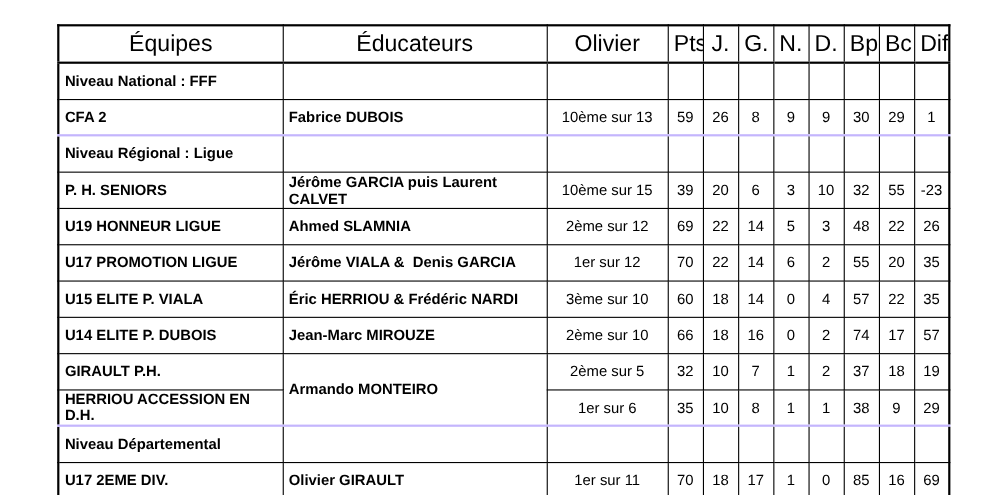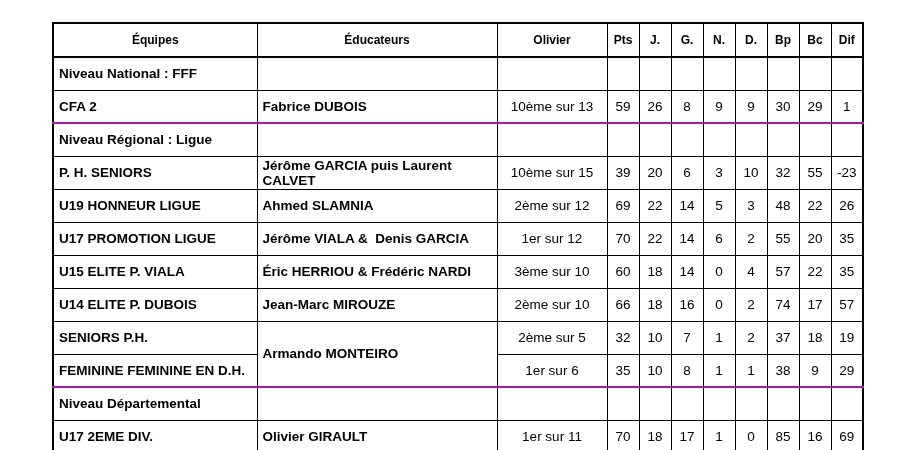--- a/index.html
+++ b/index.html
@@ -35,30 +35,30 @@
     padding: 0 5px;
     font-size: 13.5px;
     vertical-align: middle;
     overflow: hidden;
     white-space: pre-wrap;
   }
   thead tr { height: 34px; }
   tbody tr { height: 33px; }
 
   thead th {
-    font-weight: bold;
-    font-size: 12px;
+    font-weight: normal;
+    font-size: 21px;
     text-align: center;
     border-bottom: 2px solid #000;
   }
   td.left   { text-align: left; font-weight: bold; }
   td.center { text-align: center; }
 
   tr.section td {
-    border-top: 2px solid #a21caf;
+    border-top: 2px solid #c4b5fd;
     font-weight: bold;
   }
 </style>
 </head>
 <body>
 
 <div class="sheet">
   <table class="results">
     <colgroup>
       <col class="c-equipes">
@@ -196,35 +196,35 @@
         <td class="center">18</td>
         <td class="center">16</td>
         <td class="center">0</td>
         <td class="center">2</td>
         <td class="center">74</td>
         <td class="center">17</td>
         <td class="center">57</td>
       </tr>
 
       <tr>
-        <td class="left">SENIORS P.H.</td>
+        <td class="left">GIRAULT P.H.</td>
         <td class="left" rowspan="2">Armando MONTEIRO</td>
         <td class="center">2ème sur 5</td>
         <td class="center">32</td>
         <td class="center">10</td>
         <td class="center">7</td>
         <td class="center">1</td>
         <td class="center">2</td>
         <td class="center">37</td>
         <td class="center">18</td>
         <td class="center">19</td>
       </tr>
 
       <tr>
-        <td class="left">FEMININE FEMININE EN D.H.</td>
+        <td class="left">HERRIOU ACCESSION EN D.H.</td>
         <td class="center">1er sur 6</td>
         <td class="center">35</td>
         <td class="center">10</td>
         <td class="center">8</td>
         <td class="center">1</td>
         <td class="center">1</td>
         <td class="center">38</td>
         <td class="center">9</td>
         <td class="center">29</td>
       </tr>

